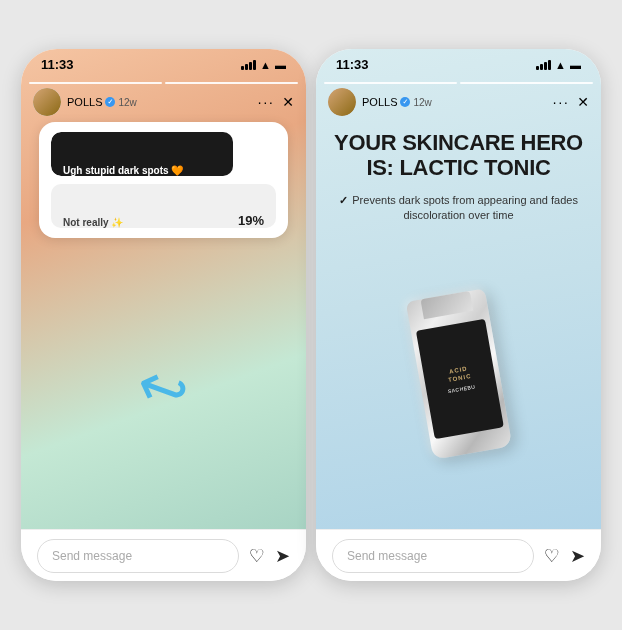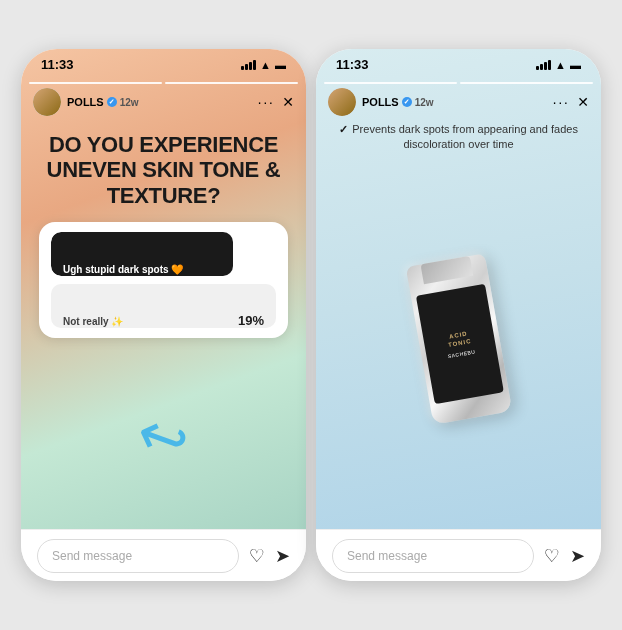--- a/index.html
+++ b/index.html
@@ -64,21 +64,21 @@
       flex-shrink: 0;
     }
     .story-avatar-img {
       width: 100%; height: 100%;
       background: linear-gradient(135deg, #d4a574, #8b6914);
       border-radius: 50%;
     }
     .story-info { flex: 1; }
     .story-account {
       font-size: 11px;
-      font-weight: 700;
+      font-weight: 400;
       color: #000;
       display: flex;
       align-items: center;
       gap: 3px;
     }
     .verified-badge {
       width: 10px; height: 10px;
       background: #3897f0;
       border-radius: 50%;
       display: inline-flex;
@@ -349,21 +349,20 @@
           <span class="verified-badge">✓</span>
           <span class="story-meta">12w</span>
         </div>
       </div>
       <div class="story-actions">
         <span class="dots-menu">···</span>
         <span class="close-btn">✕</span>
       </div>
     </div>
 
-    <div class="question-title">DO YOU EXPERIENCE UNEVEN SKIN TONE &amp; TEXTURE?</div>
 
     <div class="poll-card">
       <div class="poll-option dark">
         <div class="poll-bar" style="width:81%"></div>
         <div class="poll-option-inner">
           <span class="poll-label">Ugh stupid dark spots 🧡</span>
           <span class="poll-pct">81%</span>
         </div>
       </div>
       <div class="poll-option light">
@@ -417,20 +416,21 @@
           <span class="verified-badge">✓</span>
           <span class="story-meta">12w</span>
         </div>
       </div>
       <div class="story-actions">
         <span class="dots-menu">···</span>
         <span class="close-btn">✕</span>
       </div>
     </div>
 
+    <div class="hero-title">YOUR SKINCARE HERO IS: LACTIC TONIC</div>
 
     <div class="benefits">
       <div class="benefit-item">Prevents dark spots from appearing and fades discoloration over time</div>
     </div>
 
     <div class="product-area">
       <div class="product-bottle">
         <div class="product-label">
           <div class="product-label-text">ACID<br>TONIC</div>
           <div class="brand-text">SACHEBU</div>

